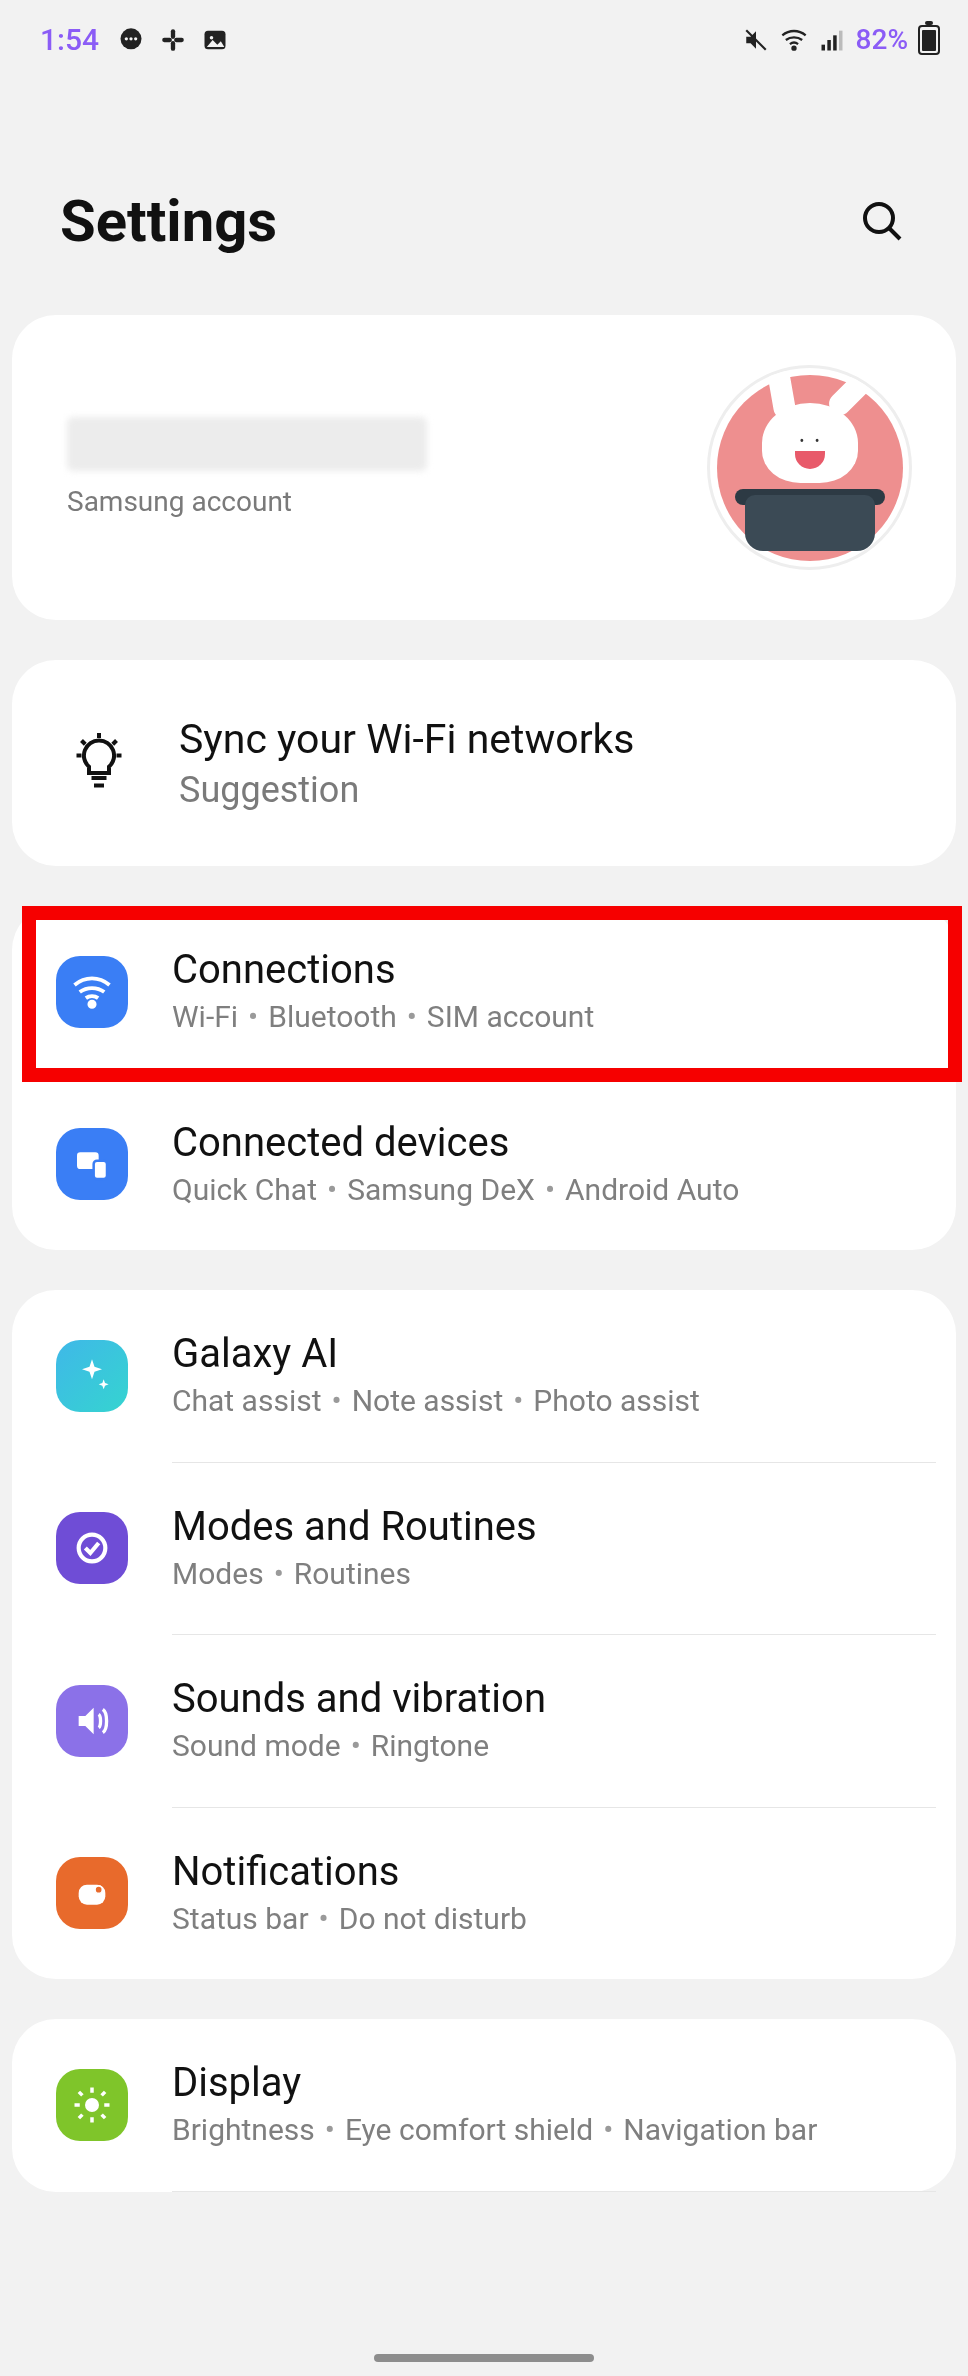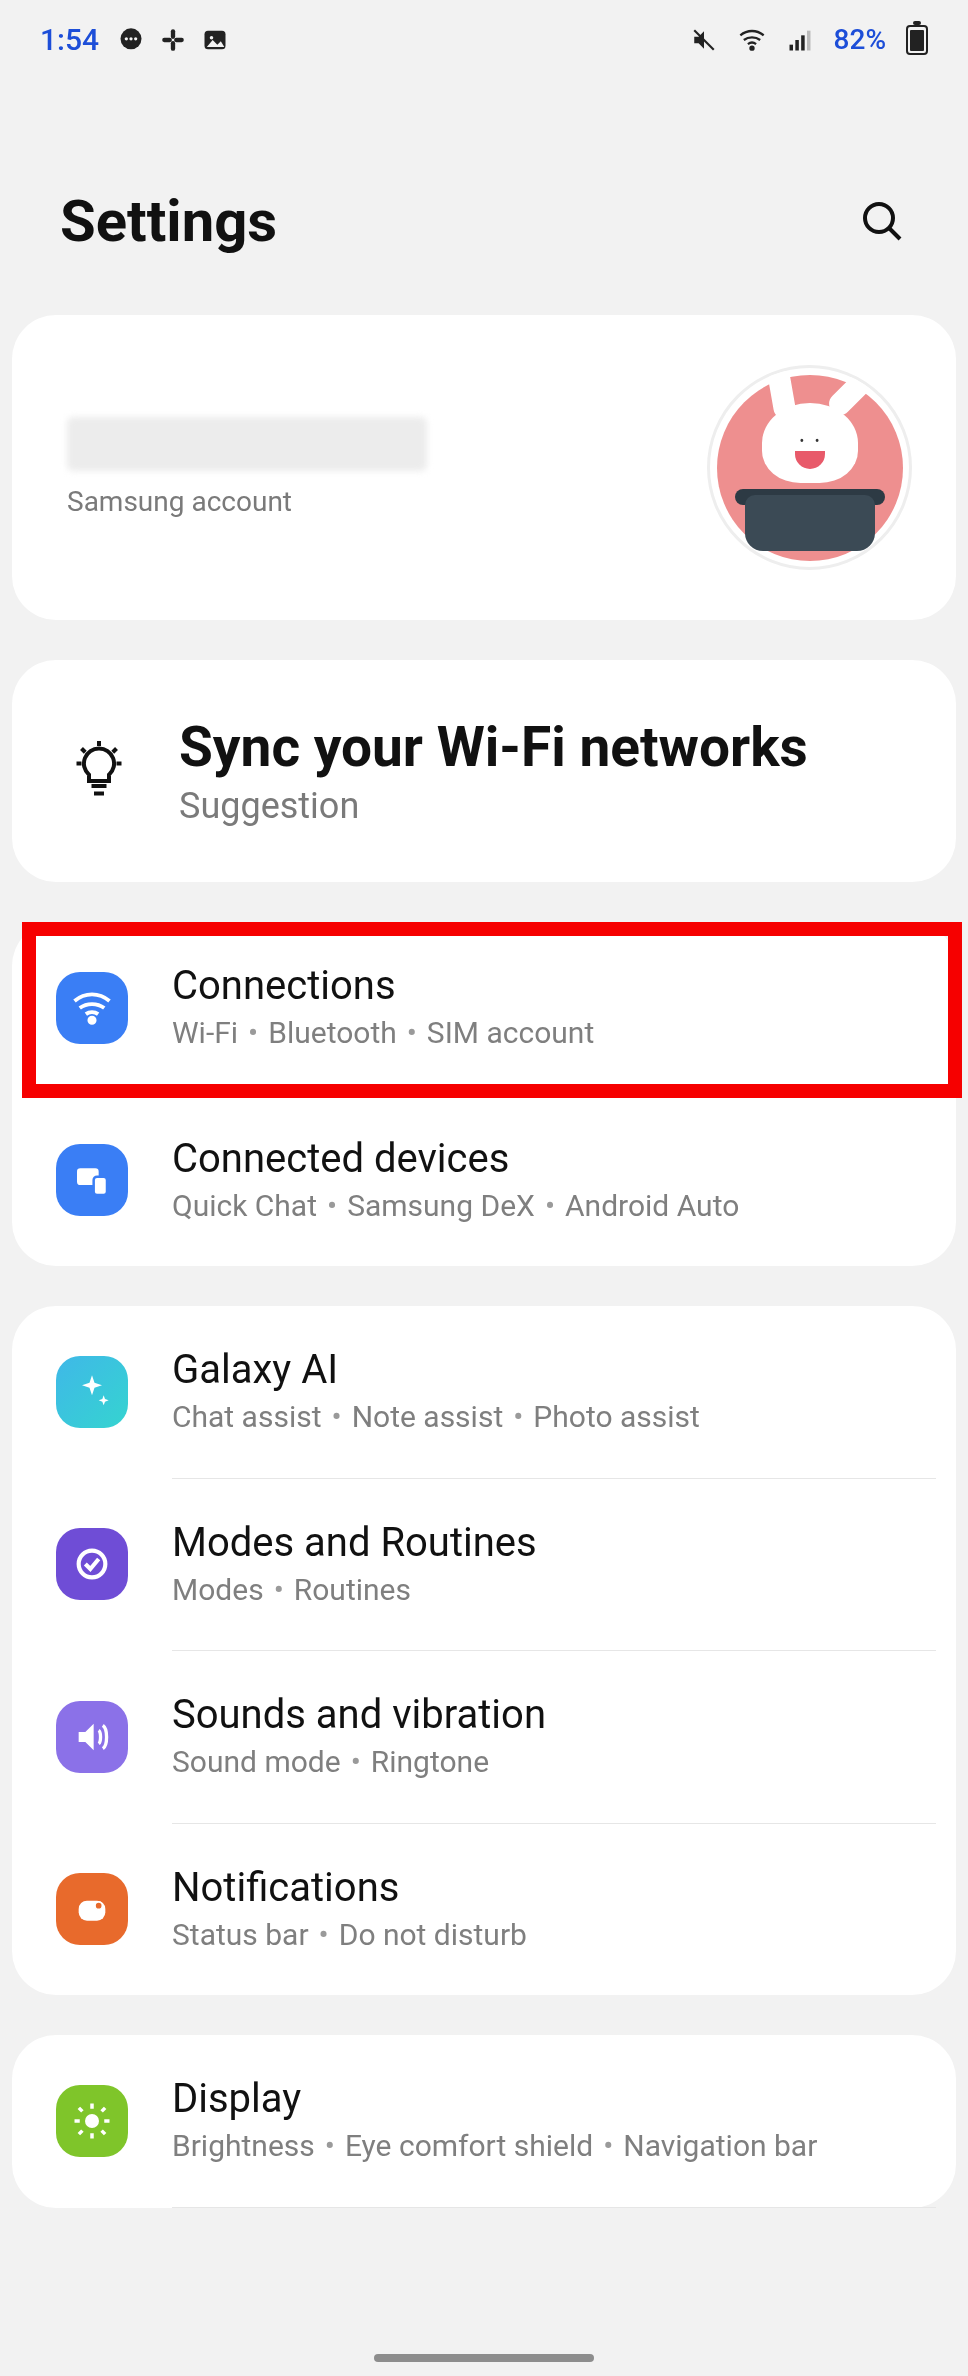--- a/index.html
+++ b/index.html
@@ -10,29 +10,29 @@
     background: #f2f2f2;
     color: #000;
     overflow: hidden;
   }
 
   
   .status-bar {
     display: flex;
     justify-content: space-between;
     align-items: center;
-    padding: 22px 40px 10px 40px;
+    padding: 22px 28px 10px 40px;
     font-size: 30px;
     font-weight: 500;
-    color: #1d4ed8;
+    color: #8b5cf6;
   }
   .status-left { display: flex; align-items: center; gap: 14px; }
   .status-left .time { font-size: 30px; font-weight: 500; margin-right: 4px; }
   .status-icon { width: 28px; height: 28px; display:inline-flex; align-items:center; justify-content:center; }
-  .status-right { display: flex; align-items: center; gap: 20px; justify-content: center; }
+  .status-right { display: flex; align-items: center; gap: 10px; justify-content: center; }
   .status-right .battery-pct { font-size: 28px; }
   .battery-icon {
     width: 22px; height: 30px;
     border: 2px solid #222; border-radius: 4px;
     position: relative;
     display:inline-block;
   }
   .battery-icon::before {
     content: ""; position: absolute; top: -6px; left: 5px; width: 8px; height: 4px;
     background: #222; border-radius: 2px;
@@ -136,22 +136,22 @@
   
   .suggestion-card {
     padding: 55px 55px;
     display:flex; align-items:center; gap:48px;
   }
   .suggestion-icon {
     width: 64px;
     display:flex; justify-content:center;
   }
   .suggestion-title {
-    font-size: 55px;
-    font-weight: 700;
+    font-size: 41px;
+    font-weight: 400;
     color:#111;
     margin-bottom: 6px;
   }
   .suggestion-sub {
     font-size: 36px;
     color:#7a7a7a;
   }
 
   
   .highlight-wrap {

